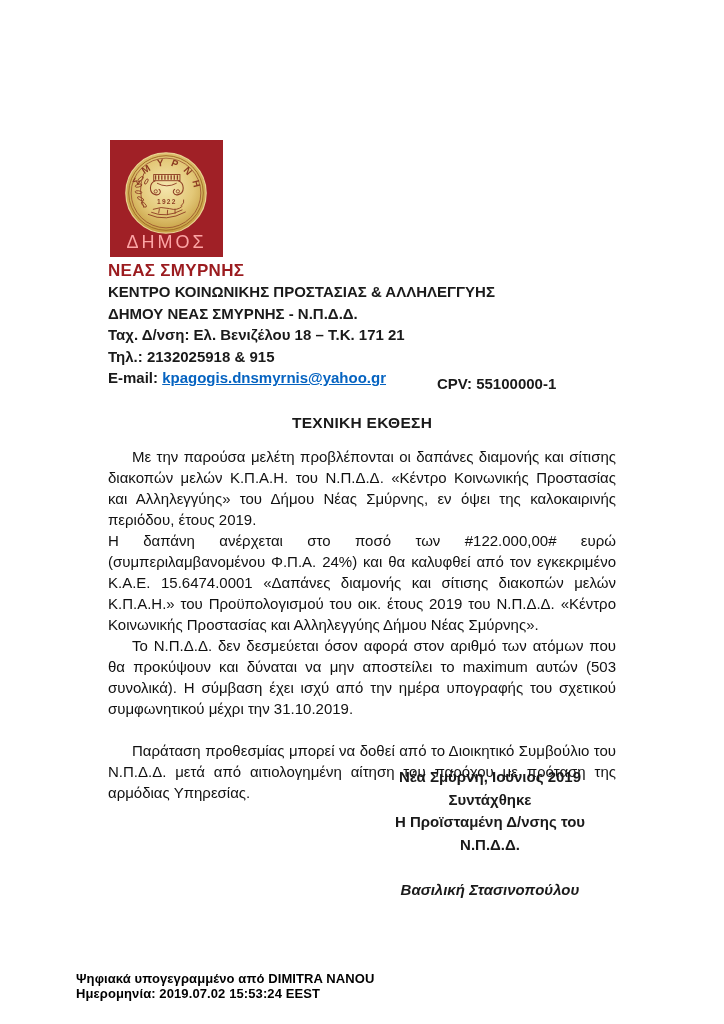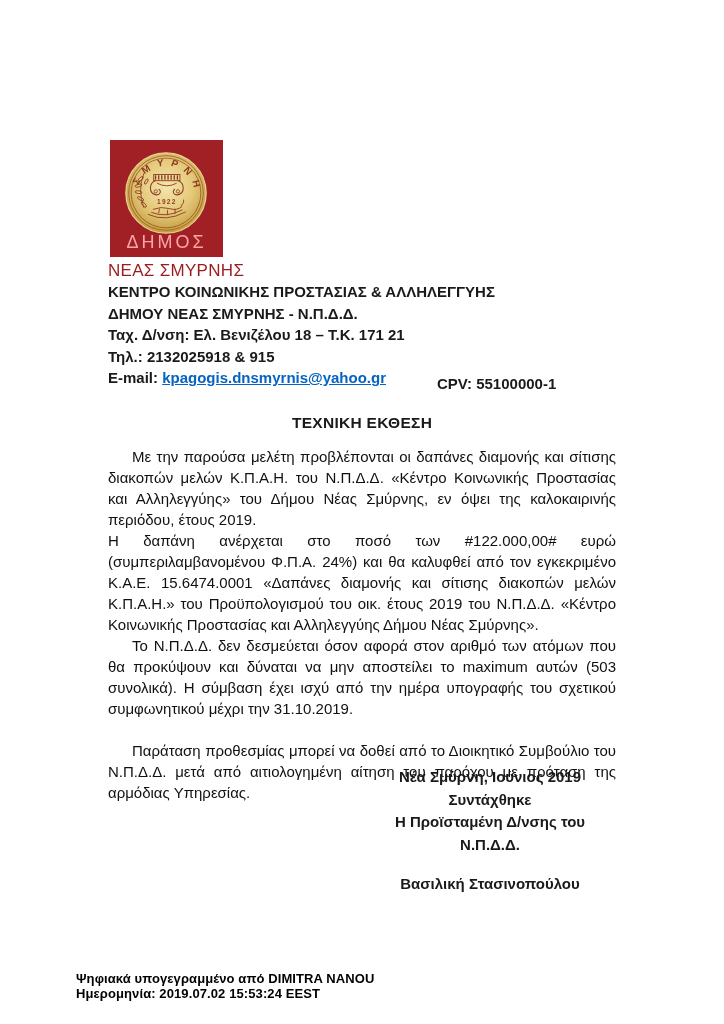--- a/index.html
+++ b/index.html
@@ -31,21 +31,21 @@
     background:#A02026;
   }
   .coin { position:absolute; left:15px; top:12px; width:82px; height:82px; }
   .dimos-label {
     position:absolute; bottom:4px; left:0; width:100%;
     text-align:center; color:#fca5a5;
     font-size:18px; letter-spacing:3px; font-weight:normal;
   }
   .neas-smyrnis {
     position:absolute; left:108px; top:261px;
-    color:#9B1B1F; font-size:17px; font-weight:normal; letter-spacing:0.3px;
+    color:#9B1B1F; font-size:17px; font-weight:bold; letter-spacing:0.3px;
   }
 
   
   .org-block {
     position:absolute; left:108px; top:281px;
     font-size:15px; font-weight:bold; line-height:21.5px;
   }
   .org-block .email-link {
     color:#0563C1; text-decoration:underline; font-weight:bold;
   }
@@ -66,21 +66,21 @@
   }
   .body-text p { margin:0; }
   .body-text p.indent { text-indent:24px; }
   .body-text p.gap-before { margin-top:21px; }
 
   
   .signature-block {
     position:absolute; left:372px; top:766px; width:236px;
     text-align:center; font-size:15px; font-weight:bold; line-height:22.5px;
   }
-  .signature-name { margin-top:17px; }
+  .signature-name { margin-top:23px;font-style:italic; }
 
   
   .digital-footer {
     position:absolute; left:76px; top:971px;
     font-size:13px; font-weight:bold; line-height:15px;
     color:#000000; letter-spacing:0.1px;
   }
 </style>
 </head>
 <body>

